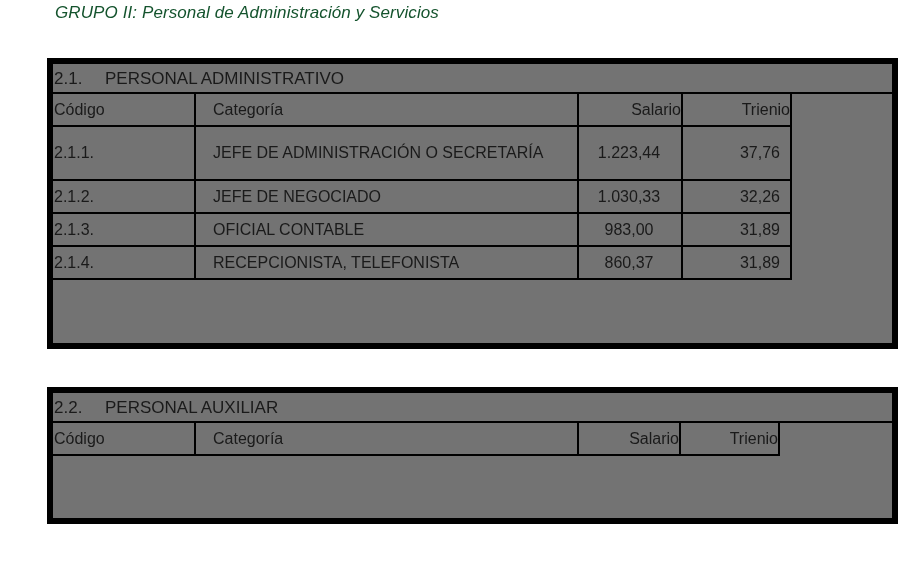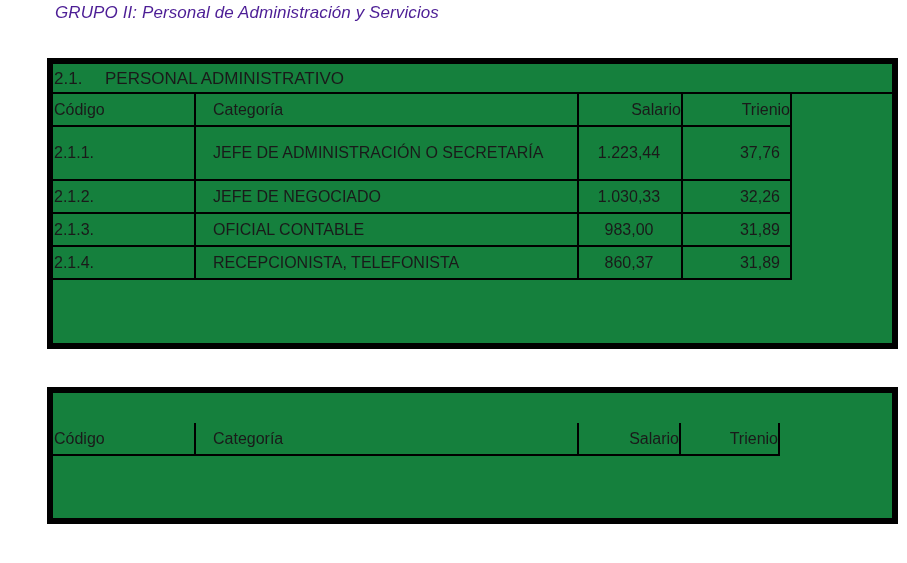--- a/index.html
+++ b/index.html
@@ -3,26 +3,26 @@
   <meta charset="utf-8">
   <style>
     html, body { margin: 0; padding: 0; background: #ffffff; }
     body {
       width: 907px; height: 563px; position: relative; overflow: hidden;
       font-family: "Liberation Sans", "DejaVu Sans", sans-serif;
       color: #1a1a1a;
     }
     .doc-title {
       position: absolute; left: 55px; top: 3px;
-      font-size: 17px; font-style: italic; color: #4c1d95;
+      font-size: 17px; font-style: italic; color: #14532d;
       letter-spacing: 0.1px;
     }
     .block {
       position: absolute; left: 47px; width: 839px;
-      border: 6px solid #000; background: #15803d;
+      border: 6px solid #000; background: #737373;
     }
     .block-1 { top: 58px; height: 279px; }
     .block-2 { top: 387px; height: 125px; }
 
     .section-head {
       position: absolute; left: 0; top: 0; right: 0; height: 28px;
       border-bottom: 2px solid #000;
       font-size: 17px; line-height: 29px;
     }
     .section-head .num { position: absolute; left: 1px; }
@@ -85,20 +85,24 @@
       <td class="c-code">2.1.4.</td>
       <td class="c-cat">RECEPCIONISTA, TELEFONISTA</td>
       <td class="c-sal">860,37</td>
       <td class="c-tri">31,89</td>
     </tr>
   </tbody>
     </table>
 </div>
 
 <div class="block block-2">
+  <div class="section-head">
+    <span class="num">2.2.</span>
+    <span class="ttl">PERSONAL AUXILIAR</span>
+  </div>
   <table class="grid">
     <tbody>
         <tr class="head">
       <td class="c-code">Código</td>
       <td class="c-cat">Categoría</td>
       <td class="c-sal">Salario</td>
       <td class="c-tri">Trienio</td>
     </tr>
   </tbody>
     </table>

